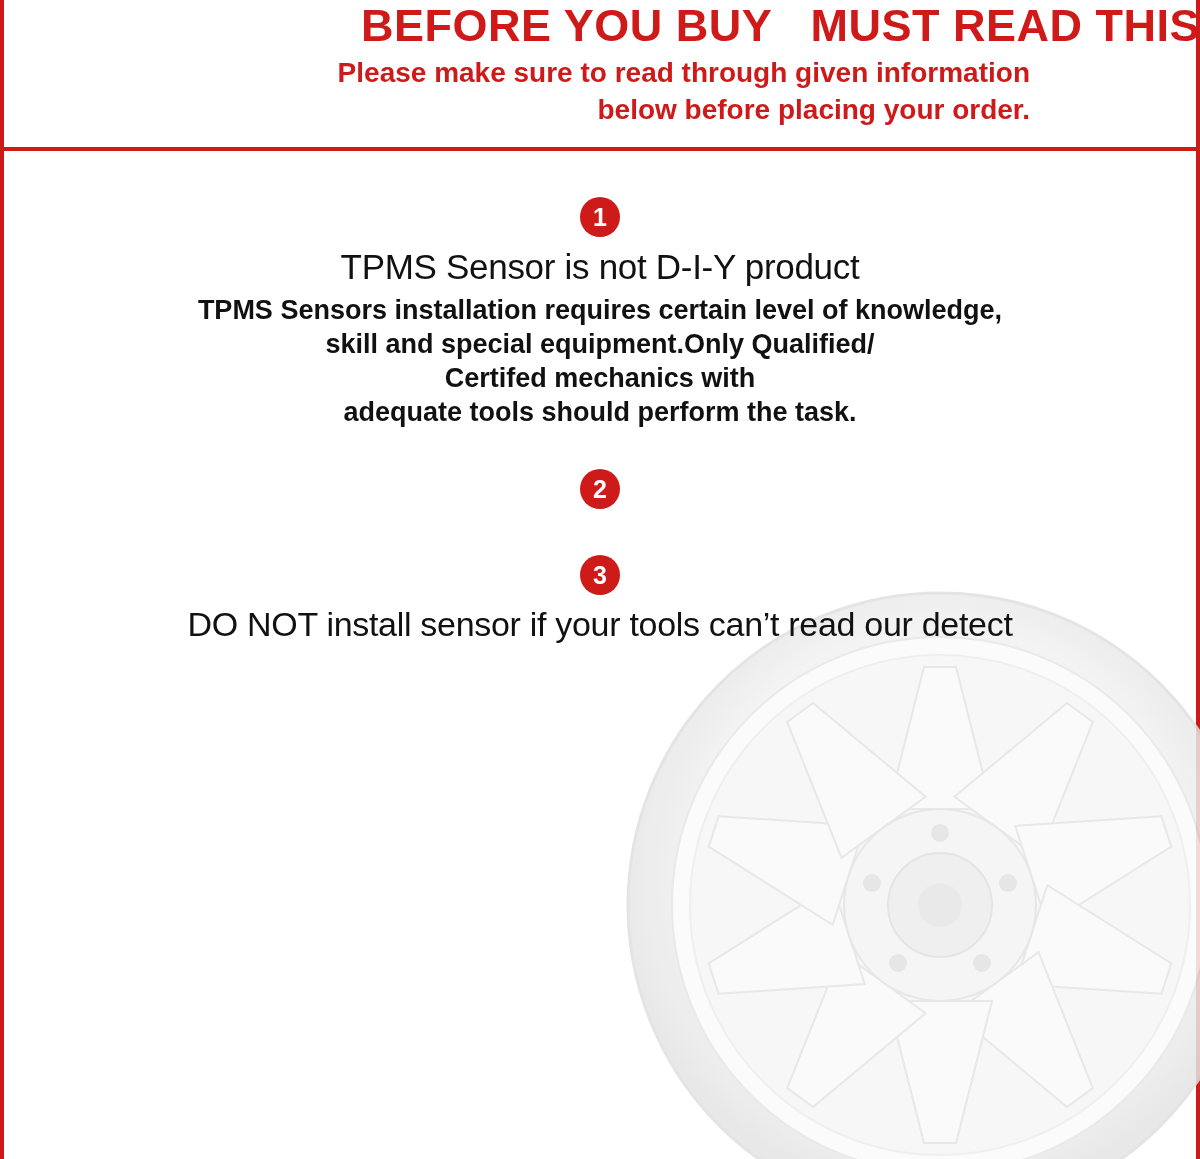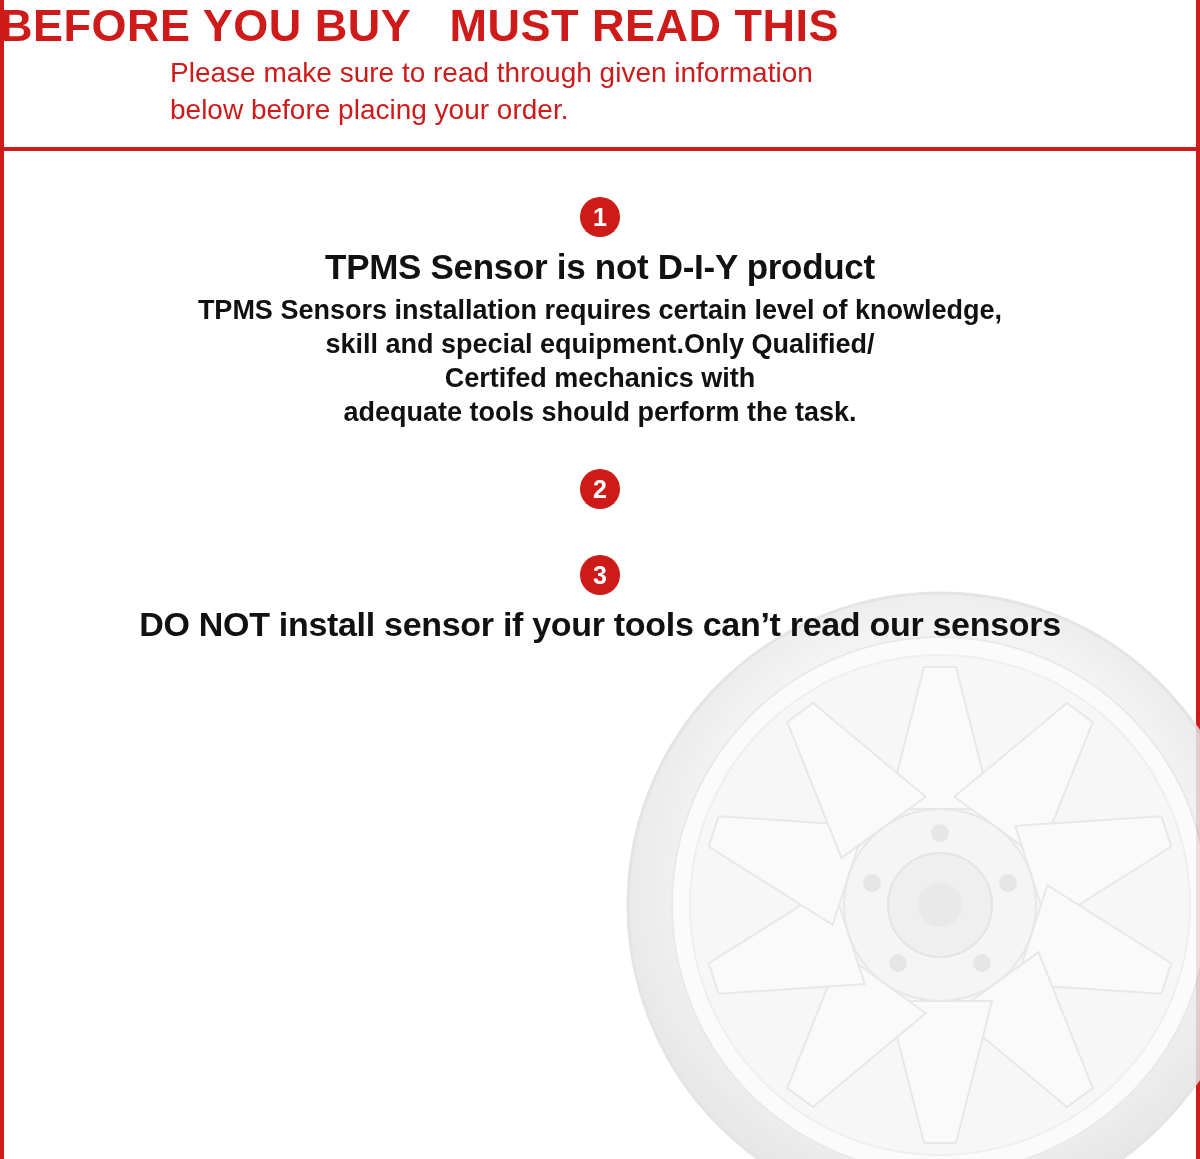--- a/index.html
+++ b/index.html
@@ -41,39 +41,39 @@
   }
 
   .content {
     position: relative;
     z-index: 2;
   }
 
   
   .header {
     padding-top: 2px;
-    text-align: left;
+    text-align: right;
   }
   .header-title {
     color: #cf1a1a;
     font-weight: bold;
     font-size: 45px;
     letter-spacing: 0.5px;
     line-height: 1.05;
     white-space: pre;
     margin: 0;
     padding: 0 0 6px 0;
   }
   .header-sub {
     color: #cf1a1a;
     font-size: 28px;
     line-height: 1.32;
     margin: 0 auto;
     width: 860px;
-    font-weight: normal;
+    font-weight: bold;
   }
   .header-rule {
     margin-top: 18px;
     height: 4px;
     background: #cf1a1a;
     width: 100%;
   }
 
   
   .sections {
@@ -91,21 +91,21 @@
     color: #ffffff;
     font-weight: bold;
     font-size: 25px;
     line-height: 40px;
     display: inline-block;
     text-align: center;
     margin-bottom: 10px;
   }
   .section-title {
     font-size: 35px;
-    font-weight: bold;
+    font-weight: normal;
     color: #111111;
     margin: 0 0 7px 0;
     line-height: 1.12;
     letter-spacing: -0.3px;
   }
   .section-body {
     font-size: 27px;
     color: #111111;
     line-height: 1.26;
     margin: 0 auto;
@@ -182,17 +182,17 @@
 Certifed mechanics with
 adequate tools should perform the task.</p>
     </div>
 
     <div class="section sec-2">
       <div class="badge">2</div>
     </div>
 
     <div class="section sec-3">
       <div class="badge">3</div>
-      <h2 class="section-title">DO NOT install sensor if your tools can’t read our sensors</h2>
+      <h2 class="section-title">DO NOT install sensor if your tools can’t read our detect</h2>
     </div>
 
   </div>
 </div>
 
 </body></html>

